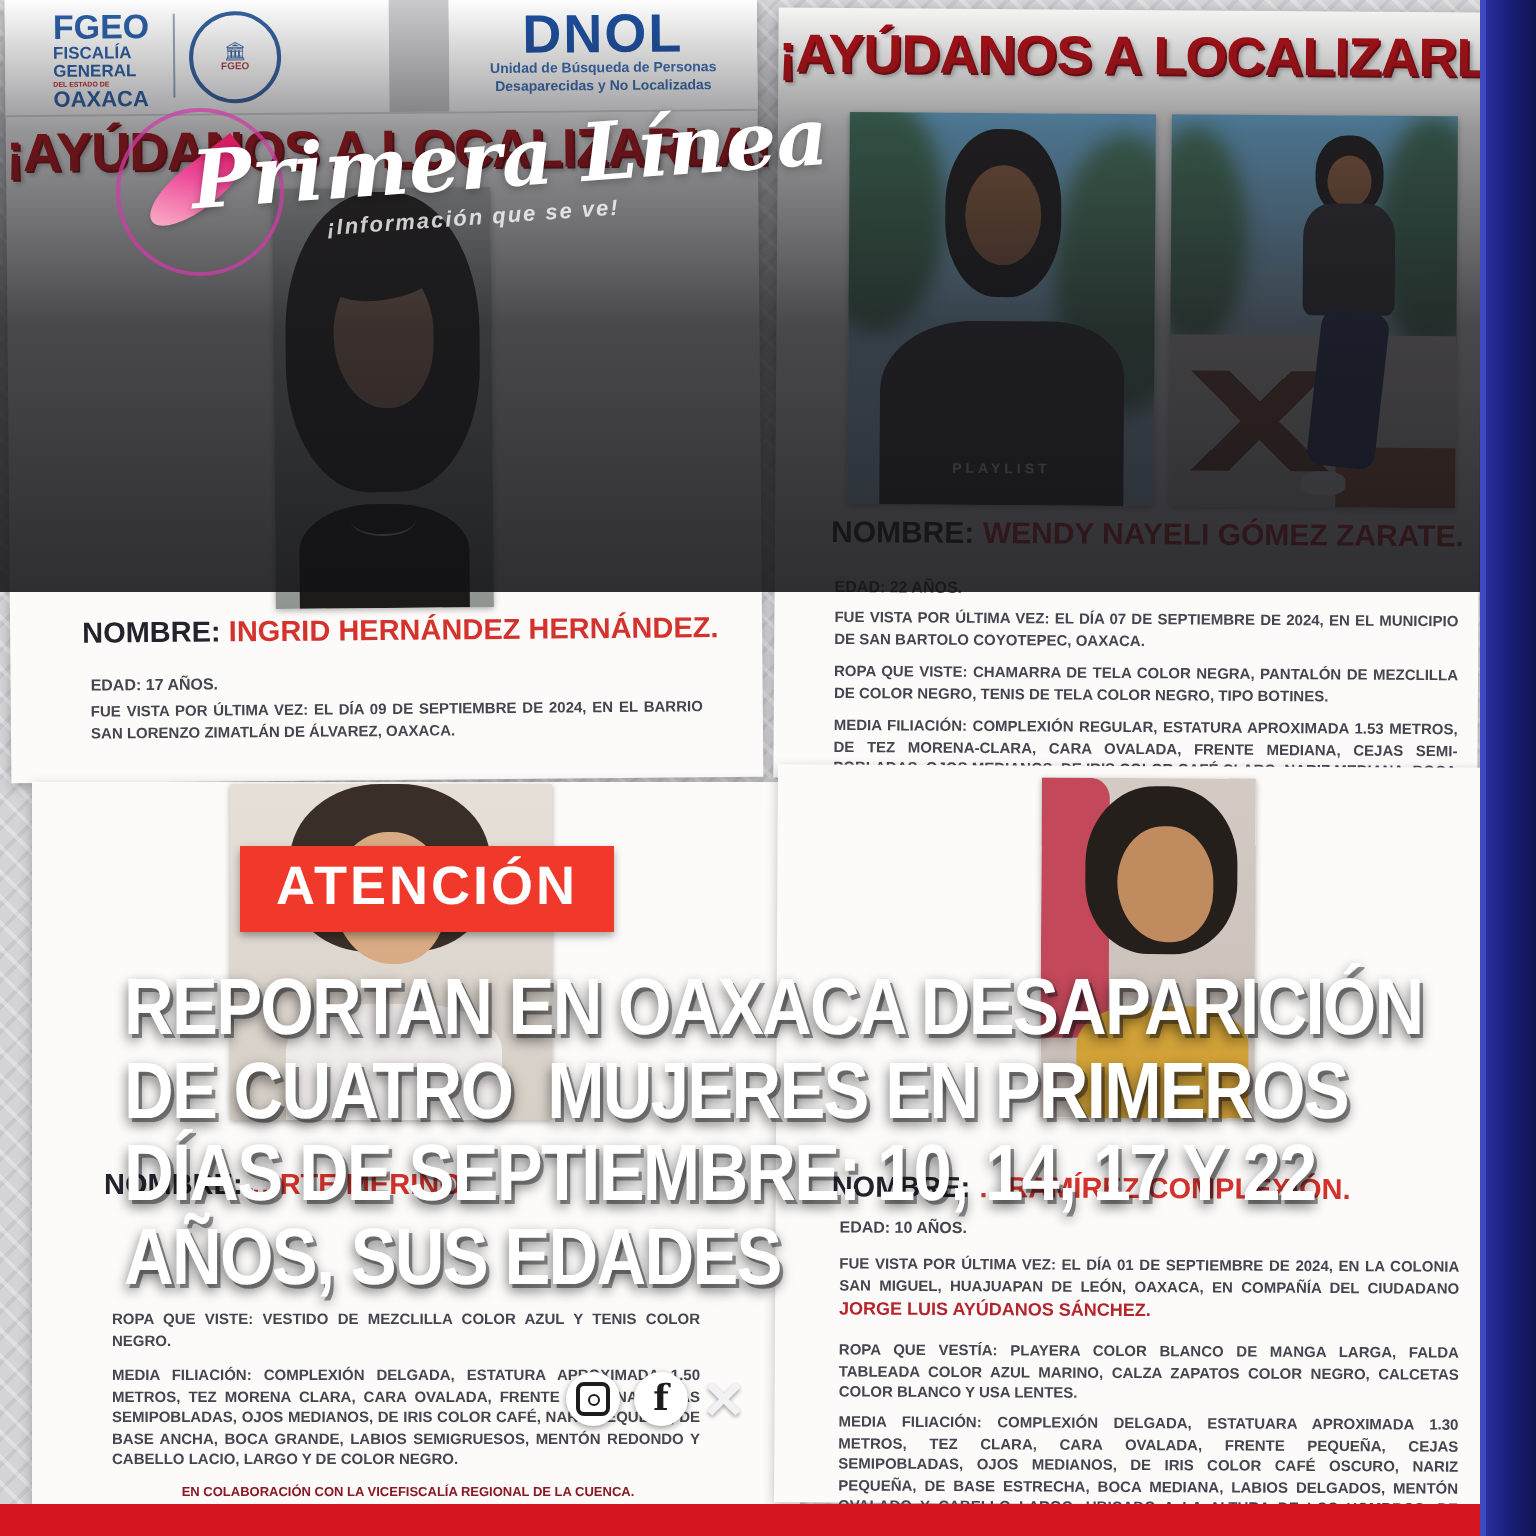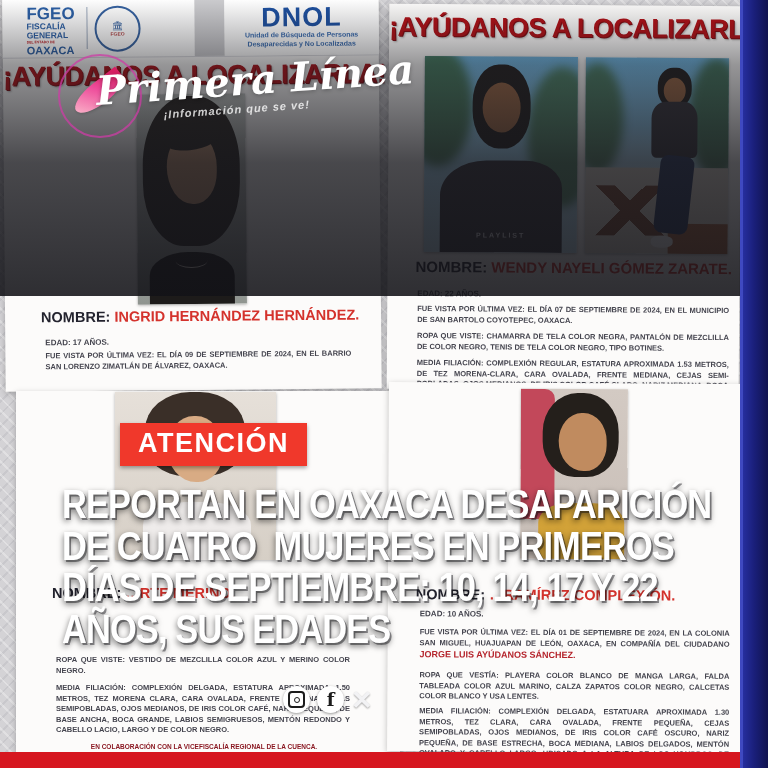--- a/index.html
+++ b/index.html
@@ -150,21 +150,21 @@
   <div class="poster" style="left:16px;top:391px;width:384px;height:361px;">
     <div class="photo" style="left:99px;top:1px;width:161px;height:168px;background:linear-gradient(180deg,#e6e0d9,#d6cfc6);">
       <div class="ph-part" style="left:30px;top:0;width:100px;height:84px;background:#3a2f28;border-radius:45% 45% 40% 40%;"></div>
       <div class="ph-part" style="left:52px;top:24px;width:56px;height:66px;background:#d8ab84;border-radius:50% 50% 46% 54%;"></div>
       <div class="ph-part" style="left:28px;bottom:0;width:108px;height:58px;background:#efeceb;border-radius:40% 40% 0 0;"></div>
     </div>
     <div class="abs nameline" style="left:36px;top:194px;font-size:14.5px;">
       <span class="nlabel">NOMBRE:</span>
       <span class="nred">…RTE MERINO.</span>
     </div>
-    <div class="abs body-sm" style="left:40px;top:264px;width:294px;">ROPA QUE VISTE: VESTIDO DE MEZCLILLA COLOR AZUL Y MERINO COLOR NEGRO.</div>
+    <div class="abs body-sm" style="left:40px;top:264px;width:294px;">ROPA QUE VISTE: VESTIDO DE MEZCLILLA COLOR AZUL Y TENIS COLOR NEGRO.</div>
     <div class="abs body-sm" style="left:40px;top:292px;width:294px;">MEDIA FILIACIÓN:  COMPLEXIÓN DELGADA, ESTATURA APROXIMADA 1.50 METROS, TEZ MORENA CLARA, CARA OVALADA, FRENTE MEDIANA, CEJAS SEMIPOBLADAS, OJOS MEDIANOS, DE IRIS COLOR CAFÉ, NARIZ PEQUEÑA, DE BASE ANCHA, BOCA GRANDE, LABIOS SEMIGRUESOS, MENTÓN REDONDO Y CABELLO LACIO, LARGO Y DE COLOR NEGRO.</div>
     <div class="abs" style="left:58px;top:352px;width:260px;font-size:6.5px;font-weight:700;color:#8a1822;text-align:center;">EN COLABORACIÓN CON LA VICEFISCALÍA REGIONAL DE LA CUENCA.</div>
   </div>
 
   <div class="poster" style="left:388px;top:383px;width:354px;height:369px;transform:rotate(.3deg);">
     <div class="photo" style="left:132px;top:6px;width:107px;height:170px;background:linear-gradient(180deg,#d3cac3,#c8beb7);">
       <div class="ph-part" style="left:0;top:0;width:34px;height:130px;background:#c2485a;border-radius:0 10px 10px 0;"></div>
       <div class="ph-part" style="left:22px;top:4px;width:76px;height:84px;background:#241f1b;border-radius:46% 46% 42% 42%;"></div>
       <div class="ph-part" style="left:38px;top:24px;width:48px;height:58px;background:#c08b5f;border-radius:50% 50% 46% 54%;"></div>
       <div class="ph-part" style="left:18px;bottom:0;width:86px;height:56px;background:#d2a238;border-radius:35% 35% 0 0;"></div>

